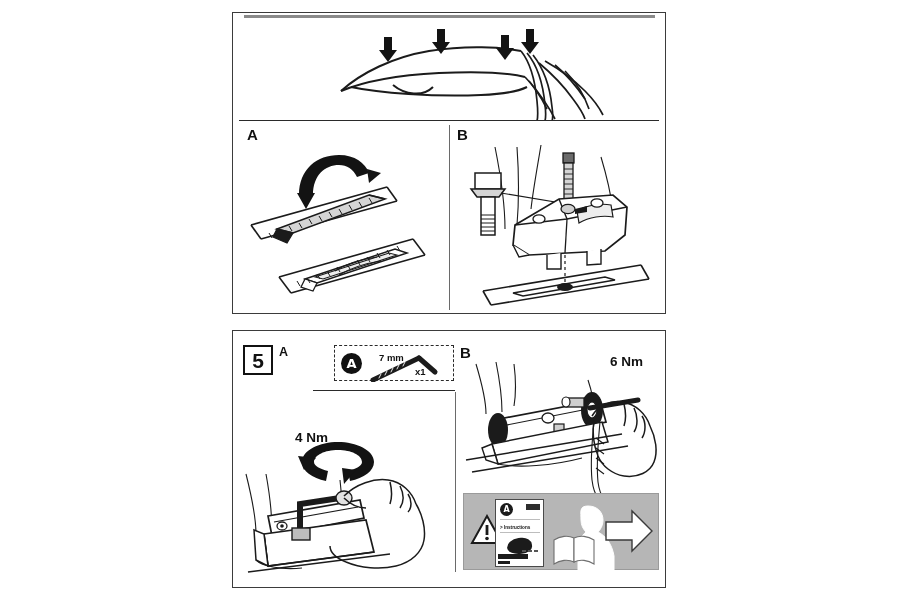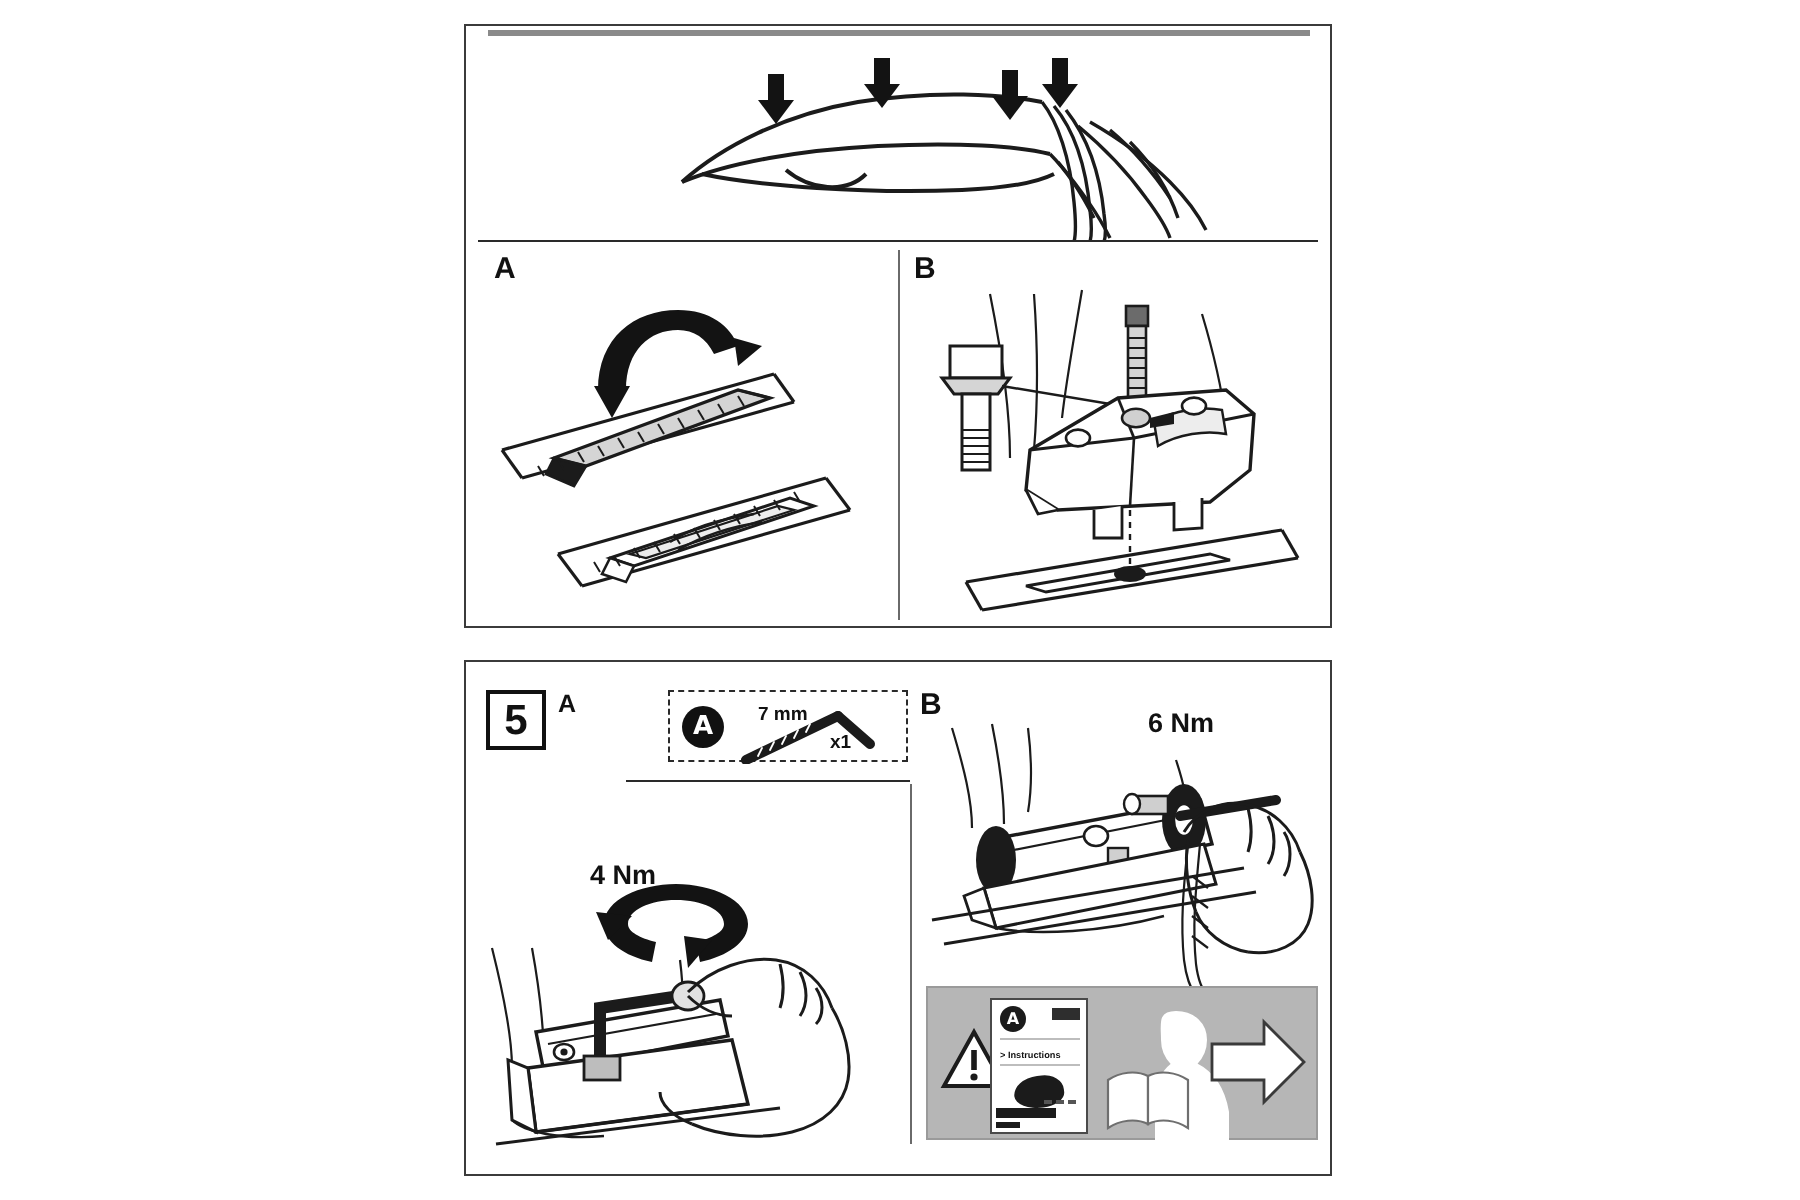--- a/index.html
+++ b/index.html
@@ -244,21 +244,21 @@
     </svg>
   </div>
 
   <div class="divider-h" style="left:313px;top:390px;width:142px;"></div>
   <div class="divider-v" style="left:455px;top:392px;height:180px;"></div>
 
   <div class="panel-letter" style="left:460px;top:344px;">B</div>
 
   <div class="torque-label" style="left:295px;top:430px;">4 Nm</div>
 
-  <div class="torque-label" style="left:574px;top:354px;text-align:right;">6 Nm</div>
+  <div class="torque-label" style="left:610px;top:354px;text-align:right;">6 Nm</div>
 
   <svg width="215" height="150" viewBox="0 0 215 150" style="position:absolute;left:240px;top:440px;">
 
     <g fill="#131313">
       <path d="M62 22 C62 10 80 2 98 2 C116 2 134 10 134 22 C134 31 124 38 110 41 L108 31
                C116 29 122 26 122 22 C122 15 111 10 98 10 C85 10 74 15 74 22 C74 26 80 29 88 31
                L86 41 C72 38 62 31 62 22 Z"></path>
       <path d="M58 16 L76 18 L64 30 Z"></path>
       <path d="M116 30 L104 44 L102 28 Z"></path>
     </g>

